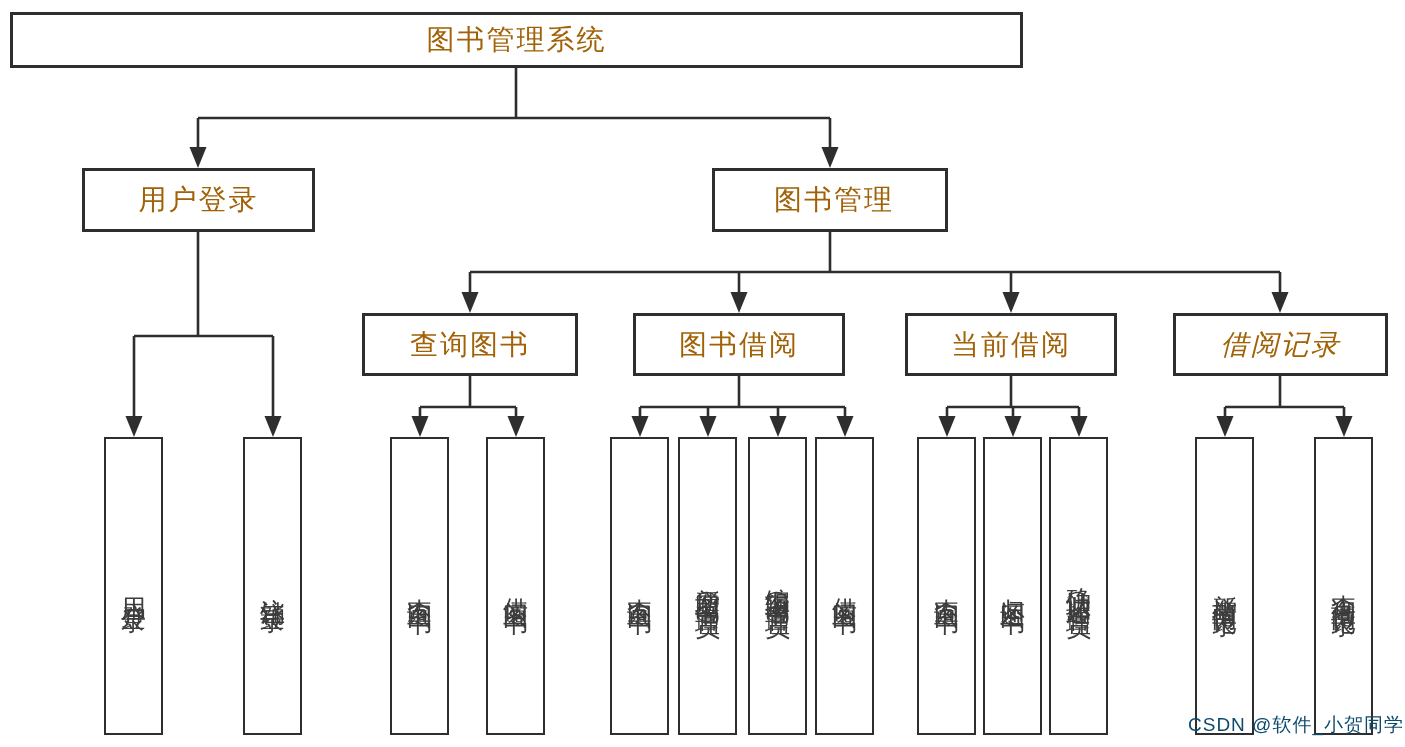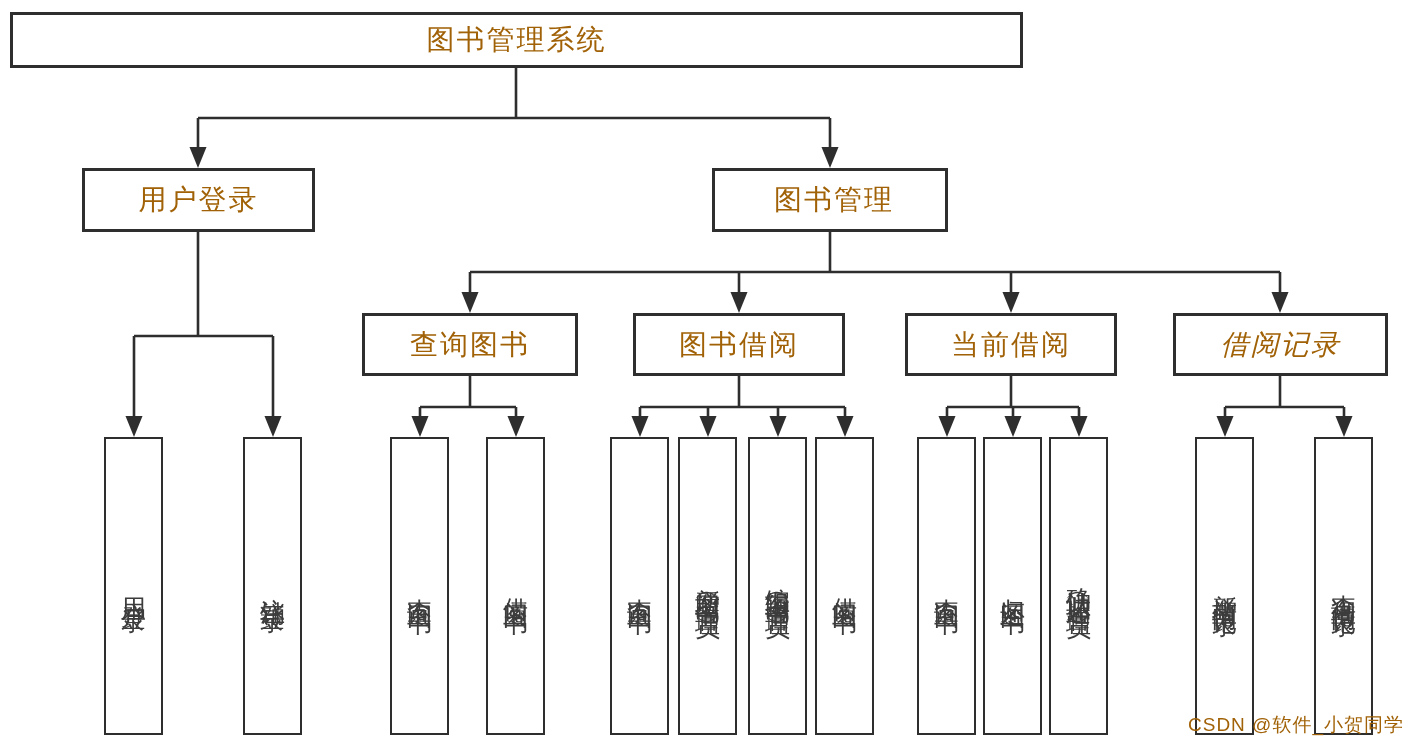--- a/index.html
+++ b/index.html
@@ -18,21 +18,21 @@
   .leaf {
     position:absolute; z-index:2; box-sizing:border-box;
     top:437px; width:59px; height:298px;
     background:#ffffff; border:2px solid #2e2e2e;
     display:flex; align-items:center; justify-content:center;
     writing-mode:vertical-rl; text-orientation:mixed;
     font-size:25px; letter-spacing:4px; color:#3c3c3c; line-height:1;
   }
   .watermark {
     position:absolute; z-index:5; left:1188px; top:712px;
-    font-size:19px; color:#a16207; letter-spacing:1px; white-space:nowrap;
+    font-size:19px; color:#0c4a6e; letter-spacing:1px; white-space:nowrap;
   }
 </style>
 </head>
 <body>
 
 <div class="canvas">
 
   <svg class="wires" width="1405" height="747">
       <g>
         <path d="M516 68 V118 M198 118 H830 M198 118 V156 M830 118 V156" fill="none" stroke="#2e2e2e" stroke-width="2.6"></path>

